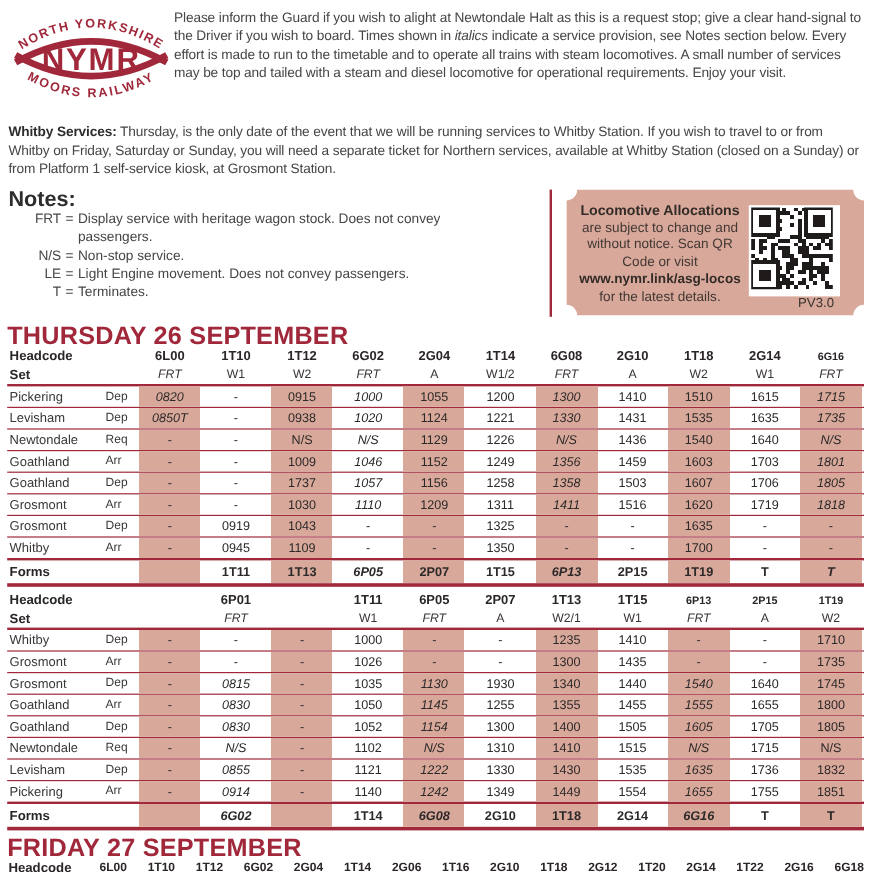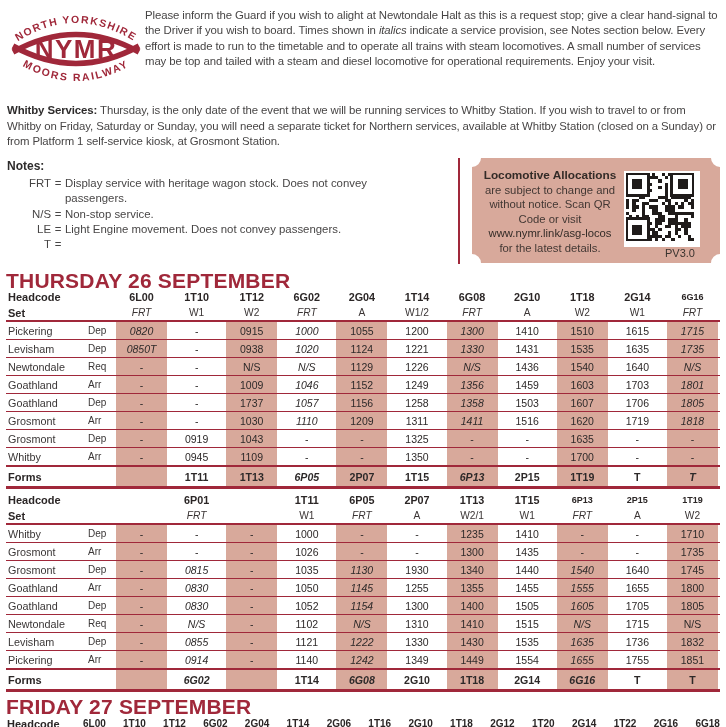--- a/index.html
+++ b/index.html
@@ -8,31 +8,31 @@
 
   
   #logo{position:absolute;left:6px;top:4px;width:140px;height:94px;}
   #intro{position:absolute;left:145px;top:8px;width:575px;font-size:11.4px;line-height:15.4px;color:#474545;letter-spacing:-0.1px;}
   #intro .it{font-style:italic;}
   #whitby{position:absolute;left:7px;top:103px;width:713px;font-size:11.4px;line-height:15.6px;color:#474545;letter-spacing:-0.1px;}
   #whitby b{color:#2e2c2c;}
 
   
   #notes{position:absolute;left:7px;top:159px;width:455px;color:#474545;font-size:11.4px;line-height:15.2px;}
-  #notes .notes-title{font-weight:bold;color:#2e2c2c;font-size:12px;margin-bottom:2px;}
+  #notes .notes-title{font-weight:bold;color:#2e2c2c;font-size:18px;margin-bottom:2px;}
   .note-item{display:grid;grid-template-columns:44px 14px 332px;}
   .note-term{text-align:right;}
   .note-eq{text-align:center;}
 
   
   #loco-divider{position:absolute;left:458px;top:158px;width:2px;height:106px;background:#A0283A;}
   #loco-box-shape{position:absolute;left:472px;top:158px;}
   #loco-text{position:absolute;left:479px;top:168px;width:142px;text-align:center;font-size:11.3px;line-height:14.6px;color:#423733;}
   #loco-text .loco-title{font-weight:bold;font-size:11.8px;color:#332b27;}
-  #loco-text .loco-link{font-weight:normal;color:#332b27;}
+  #loco-text .loco-link{font-weight:bold;color:#332b27;}
   #qr{position:absolute;left:624px;top:171px;width:72px;height:72px;background:#ffffff;padding:2px;}
   #qr-label{position:absolute;left:640px;top:247px;width:80px;text-align:center;font-size:11px;color:#3a332f;}
 
   
   .day-heading{position:absolute;left:6px;font-size:21px;font-weight:bold;color:#A0283A;letter-spacing:0.2px;}
   #thursday-heading{top:269px;}
   #friday-heading{top:695px;}
 
   
   .tt{position:absolute;left:6px;width:714px;}
@@ -106,20 +106,21 @@
           <span class="note-def">Non-stop service.</span>
         </div>
         <div class="note-item">
           <span class="note-term">LE</span>
           <span class="note-eq">=</span>
           <span class="note-def">Light Engine movement. Does not convey passengers.</span>
         </div>
         <div class="note-item">
           <span class="note-term">T</span>
           <span class="note-eq">=</span>
+          <span class="note-def">Terminates.</span>
         </div>
       </div>
   </div>
 
   <div id="loco-divider"></div>
   <div id="loco-box-shape">
     <svg width="248" height="105" viewBox="0 0 248 105">
       <path d="M9,0 H239 A9,9 0 0 0 248,9 V96 A9,9 0 0 0 239,105 H9 A9,9 0 0 0 0,96 V9 A9,9 0 0 0 9,0 Z" fill="#D8A99B"></path>
     </svg>
   </div>

